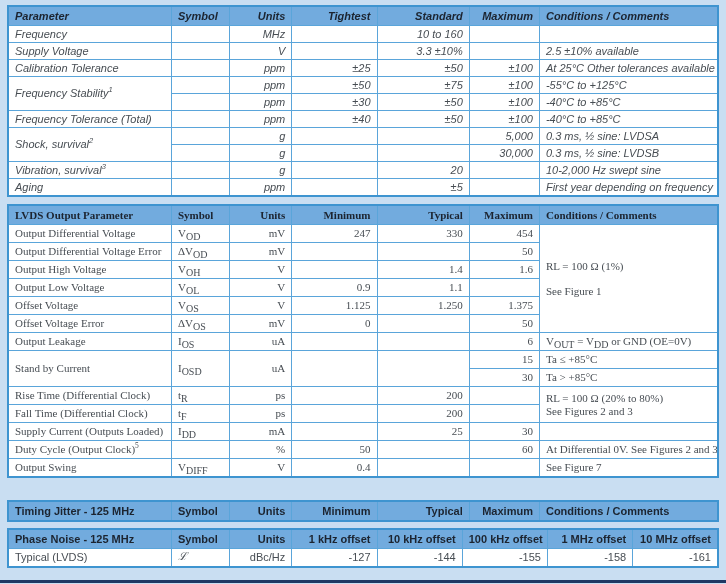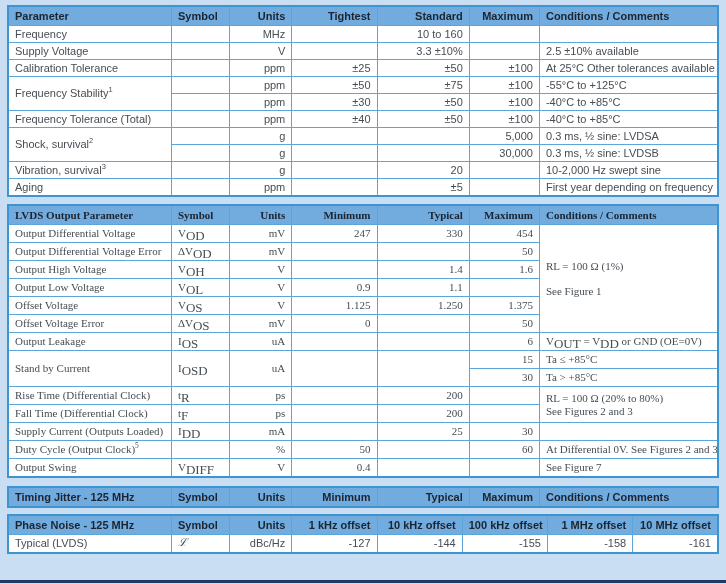--- a/index.html
+++ b/index.html
@@ -11,23 +11,23 @@
   }
   .page{position:absolute;inset:0;}
   table.spec{
     border-collapse:collapse;
     width:712px;
     margin-left:7px;
     background:#ffffff;
     table-layout:fixed;
     border:2px solid #3e94d0;
   }
-  #t0{margin-top:5px;}
+  #t0{margin-top:5px;font-style:italic;}
   #t1{margin-top:7px;font-family:Liberation Serif, serif;}
-  #t2{margin-top:8px;}
+  #t2{margin-top:22px;}
   #t3{margin-top:6px;}
   table.spec th, table.spec td{
     border:1px solid #5aa5da;
     font-size:11px;
     padding:0 6px;
     line-height:1.15;
     overflow:hidden;
     white-space:nowrap;
   }
   table.spec th{
@@ -40,21 +40,21 @@
     color:#474d53;
     height:17px;
   }
   #t0 td{height:16px;}
   .a-l{text-align:left;}
   .a-c{text-align:left;}
   .a-r{text-align:right;}
   td.ml{white-space:normal;line-height:1.18;}
   td.ital{font-style:italic;font-family:"DejaVu Serif", serif;}
   sup{font-size:7.5px;line-height:0;}
-  sub{font-size:13px;line-height:0;}
+  sub{font-size:10px;line-height:0;}
   .bottom-rule{
     position:absolute;
     left:0;bottom:1px;
     width:726px;height:3px;
   }
 </style>
 </head>
 <body style="background: rgb(201, 222, 242);">
 
 <div class="page">

